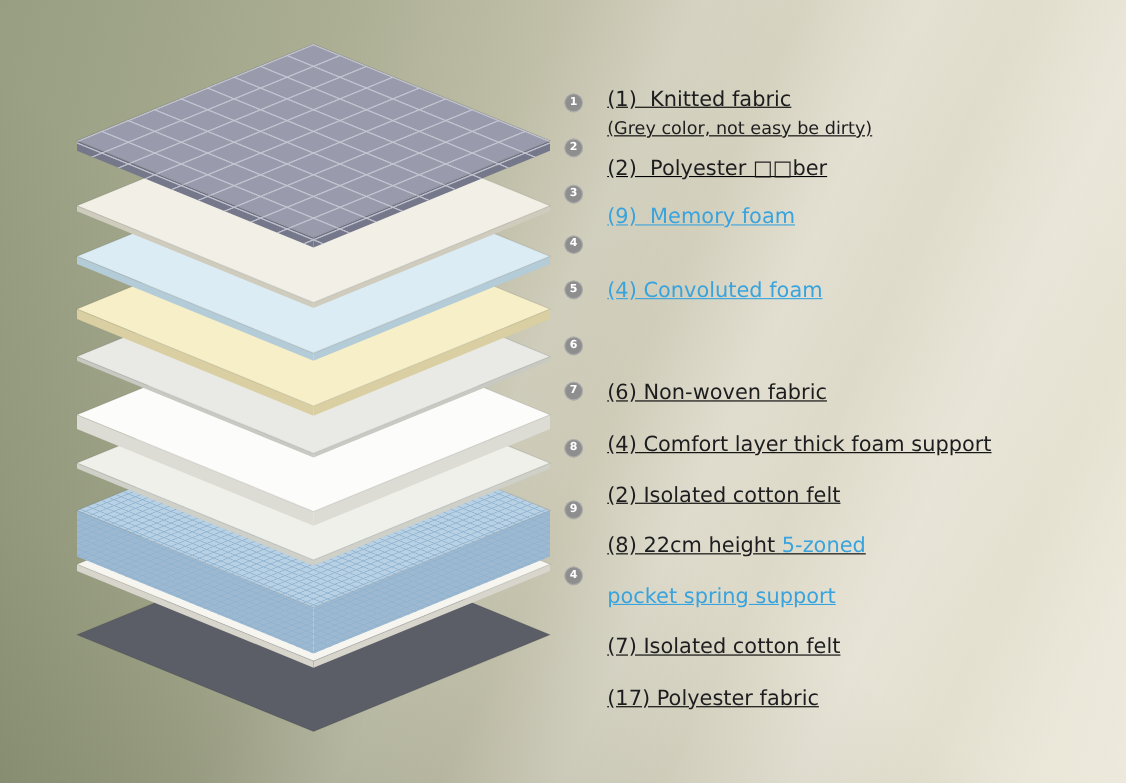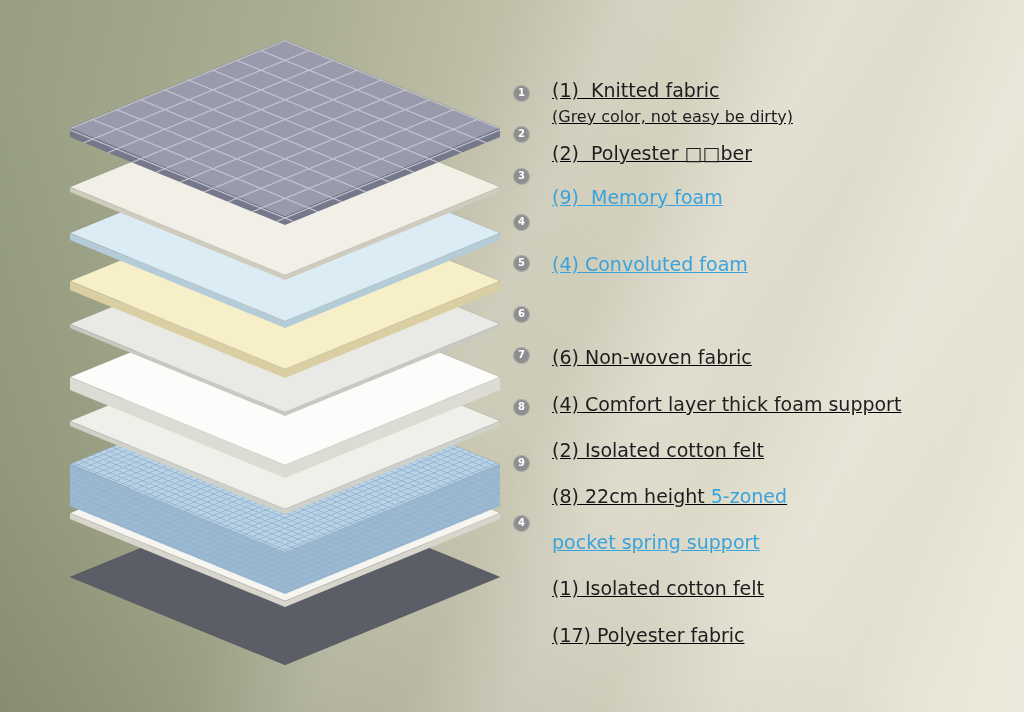--- a/index.html
+++ b/index.html
@@ -157,20 +157,20 @@
 
     <div class="legend-item" style="top:484px">
       <div class="t"><span>(8) 22cm height </span><span class="blue">5-zoned</span></div>
     </div>
 
     <div class="legend-item blue" style="top:530px">
       <div class="t">pocket spring support</div>
     </div>
 
     <div class="legend-item" style="top:576px">
-      <div class="t">(1) Isolated cotton felt</div>
+      <div class="t">(7) Isolated cotton felt</div>
     </div>
 
     <div class="legend-item" style="top:623px">
       <div class="t">(17) Polyester fabric</div>
     </div>
   </div>
 </div>
 
 </body></html>

